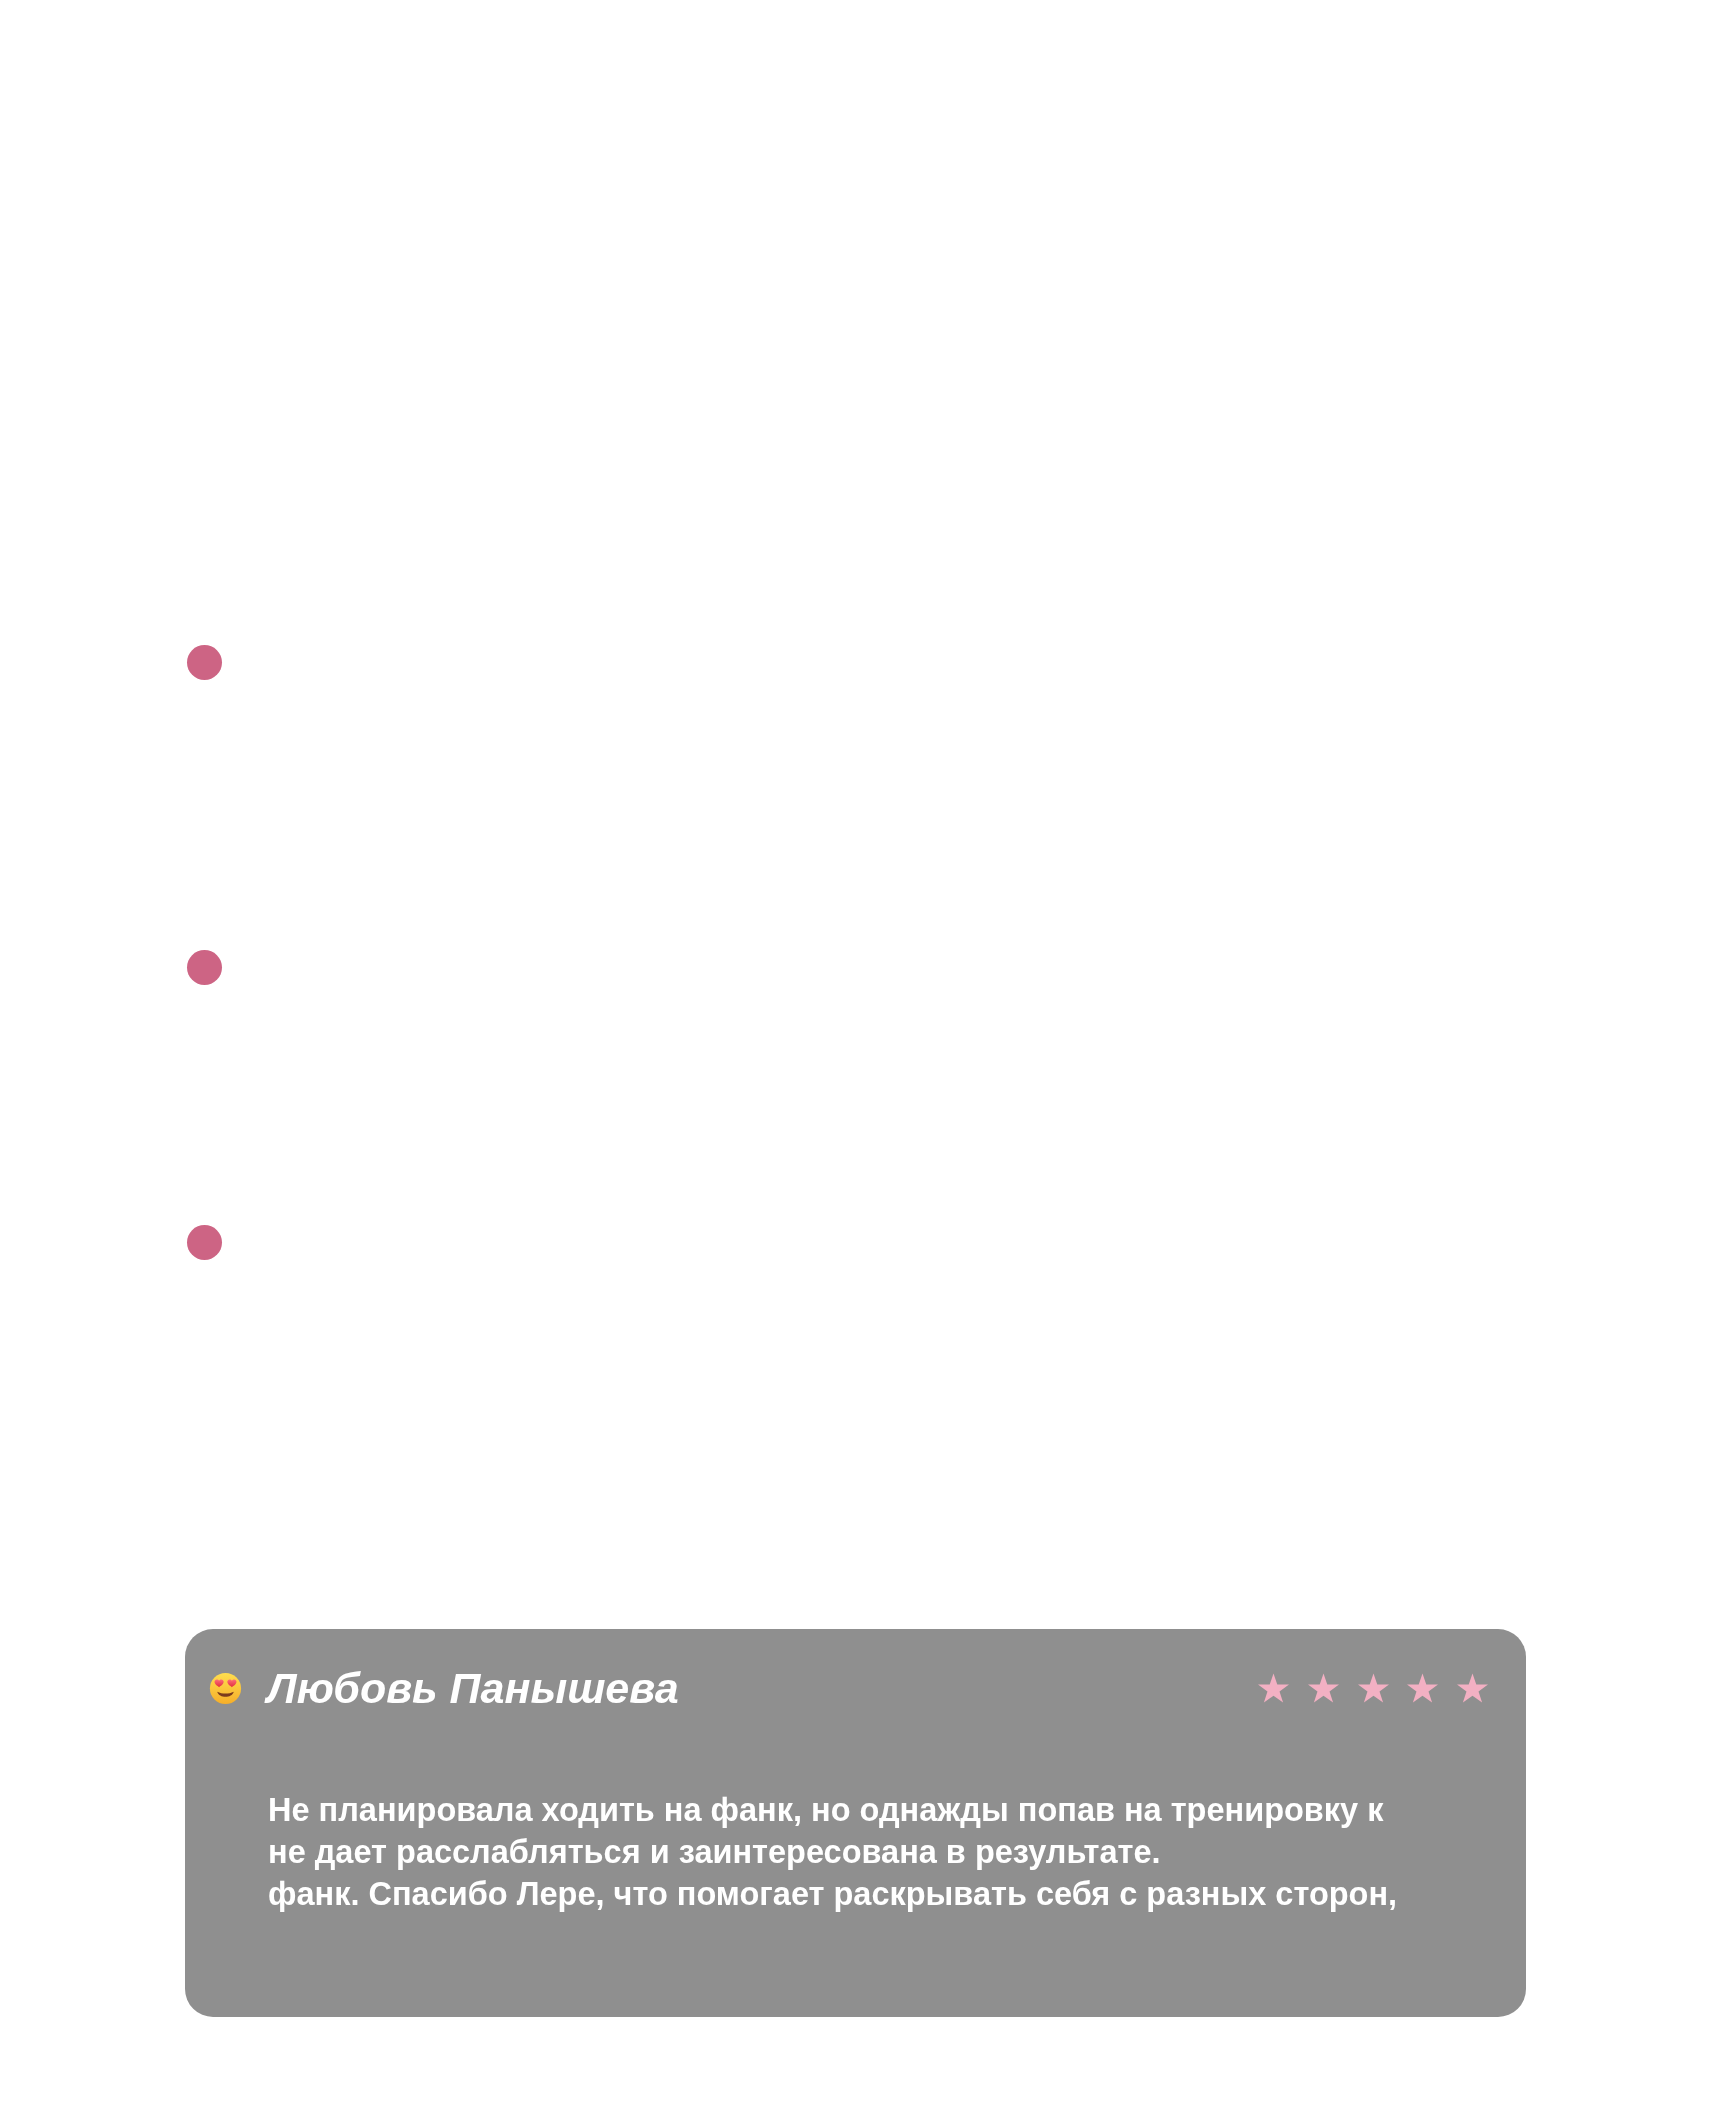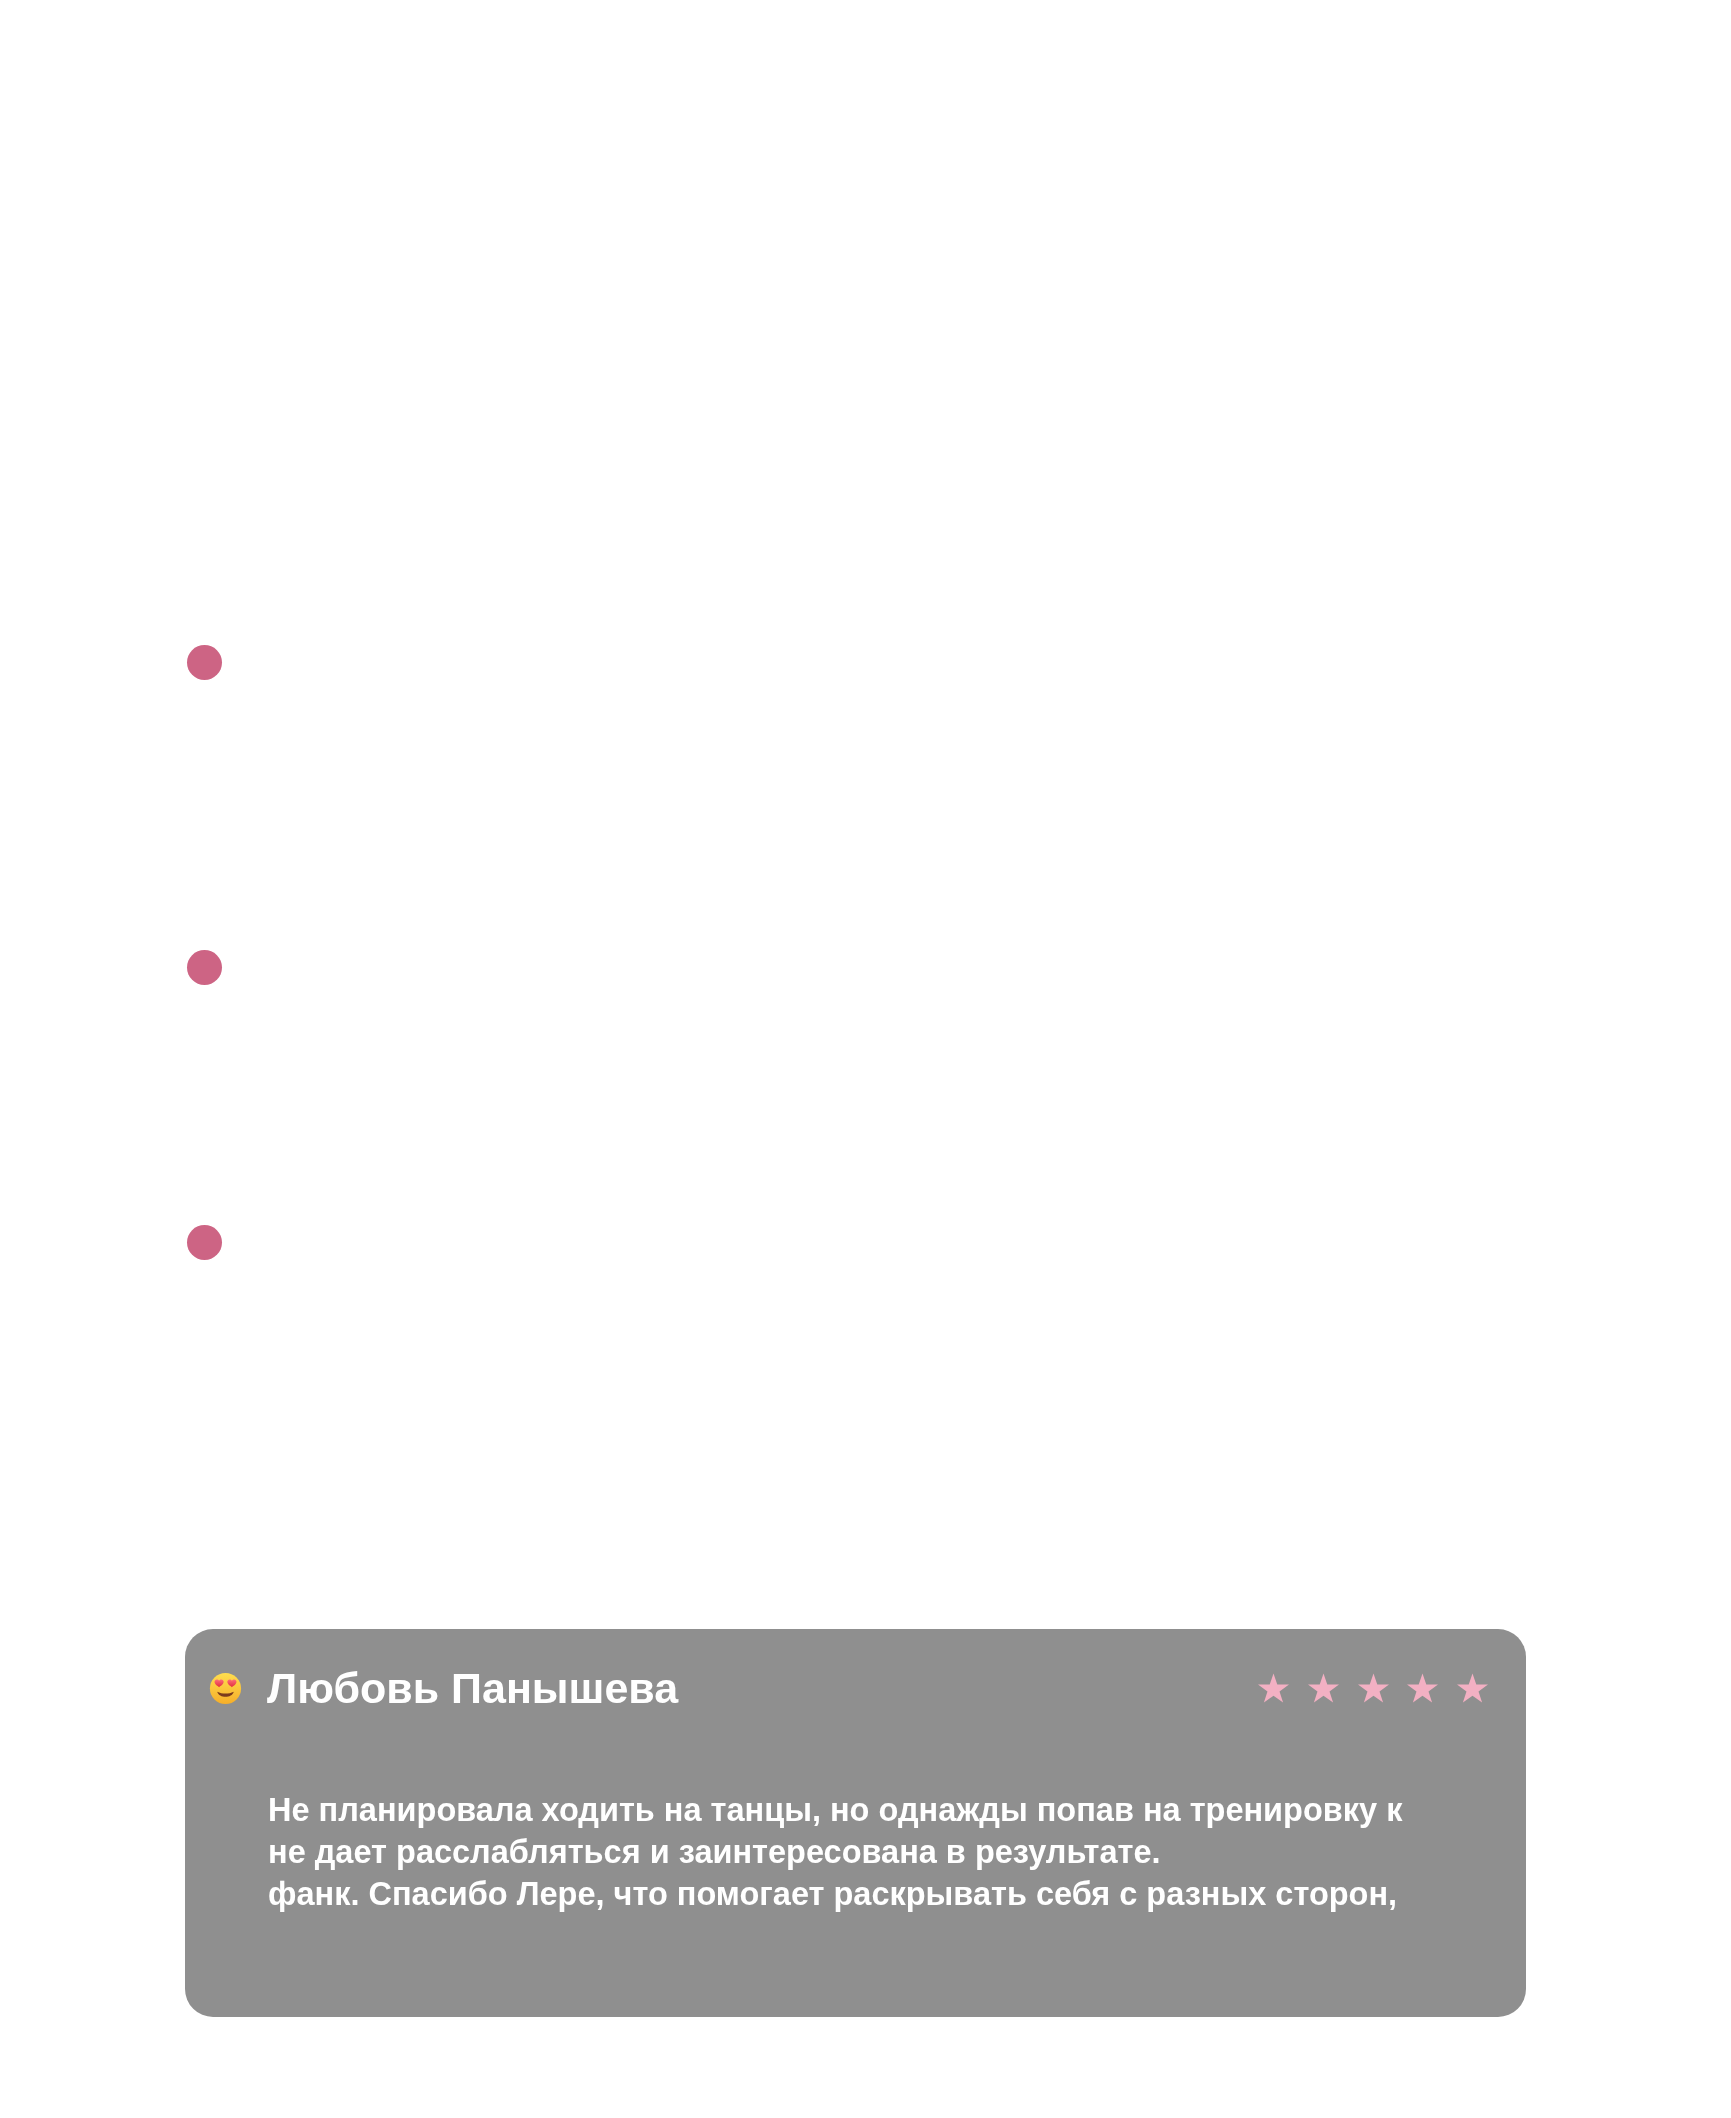--- a/index.html
+++ b/index.html
@@ -41,20 +41,21 @@
     border-radius: 28px;
   }
   .card-header {
     position: absolute;
     left: 23.5px;
     right: 38px;
     top: 28px;
     height: 62px;
     display: flex;
     align-items: center;
+    font-style: italic;
   }
   .emoji {
     display: inline-flex;
     width: 33px;
     height: 33px;
     flex: 0 0 auto;
   }
   .reviewer-name {
     margin: 0 0 0 25.6px;
     font-size: 43px;
@@ -131,20 +132,20 @@
           <svg viewBox="0 0 51 48" width="31" height="30">
             <polygon fill="#f3b0c3" points="25.5,0 31.7,18.3 51,18.3 35.4,29.6 41.3,48 25.5,36.7 9.7,48 15.6,29.6 0,18.3 19.3,18.3"></polygon>
           </svg>
           <svg viewBox="0 0 51 48" width="31" height="30">
             <polygon fill="#f3b0c3" points="25.5,0 31.7,18.3 51,18.3 35.4,29.6 41.3,48 25.5,36.7 9.7,48 15.6,29.6 0,18.3 19.3,18.3"></polygon>
           </svg>
         </div>
     </div>
 
     <div class="review-text">
-      <div class="review-line">Не планировала ходить на танцы, но однажды попав на тренировку к</div>
+      <div class="review-line">Не планировала ходить на фанк, но однажды попав на тренировку к</div>
       <div class="review-line">не дает расслабляться и заинтересована в результате.</div>
       <div class="review-line">фанк. Спасибо Лере, что помогает раскрывать себя с разных сторон,</div>
     </div>
   </section>
 
 </div>
 
 
 </body></html>

